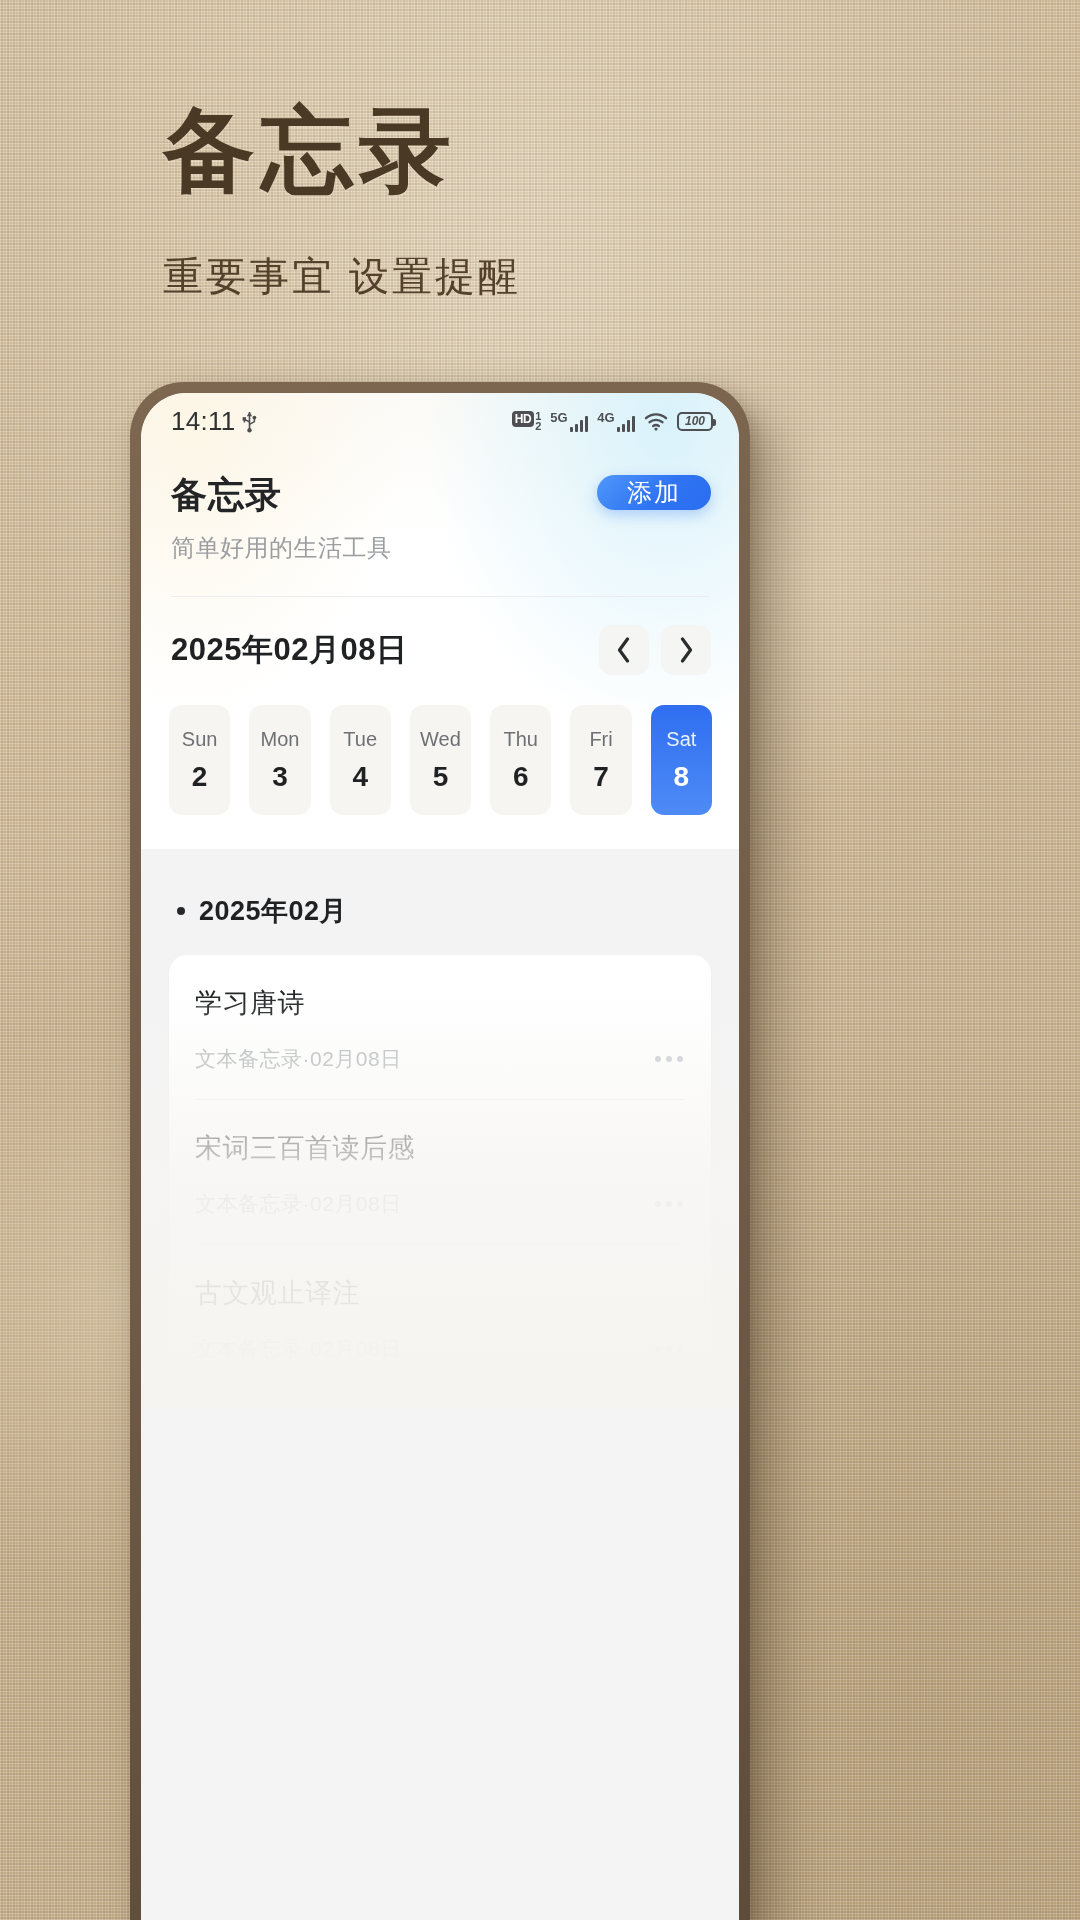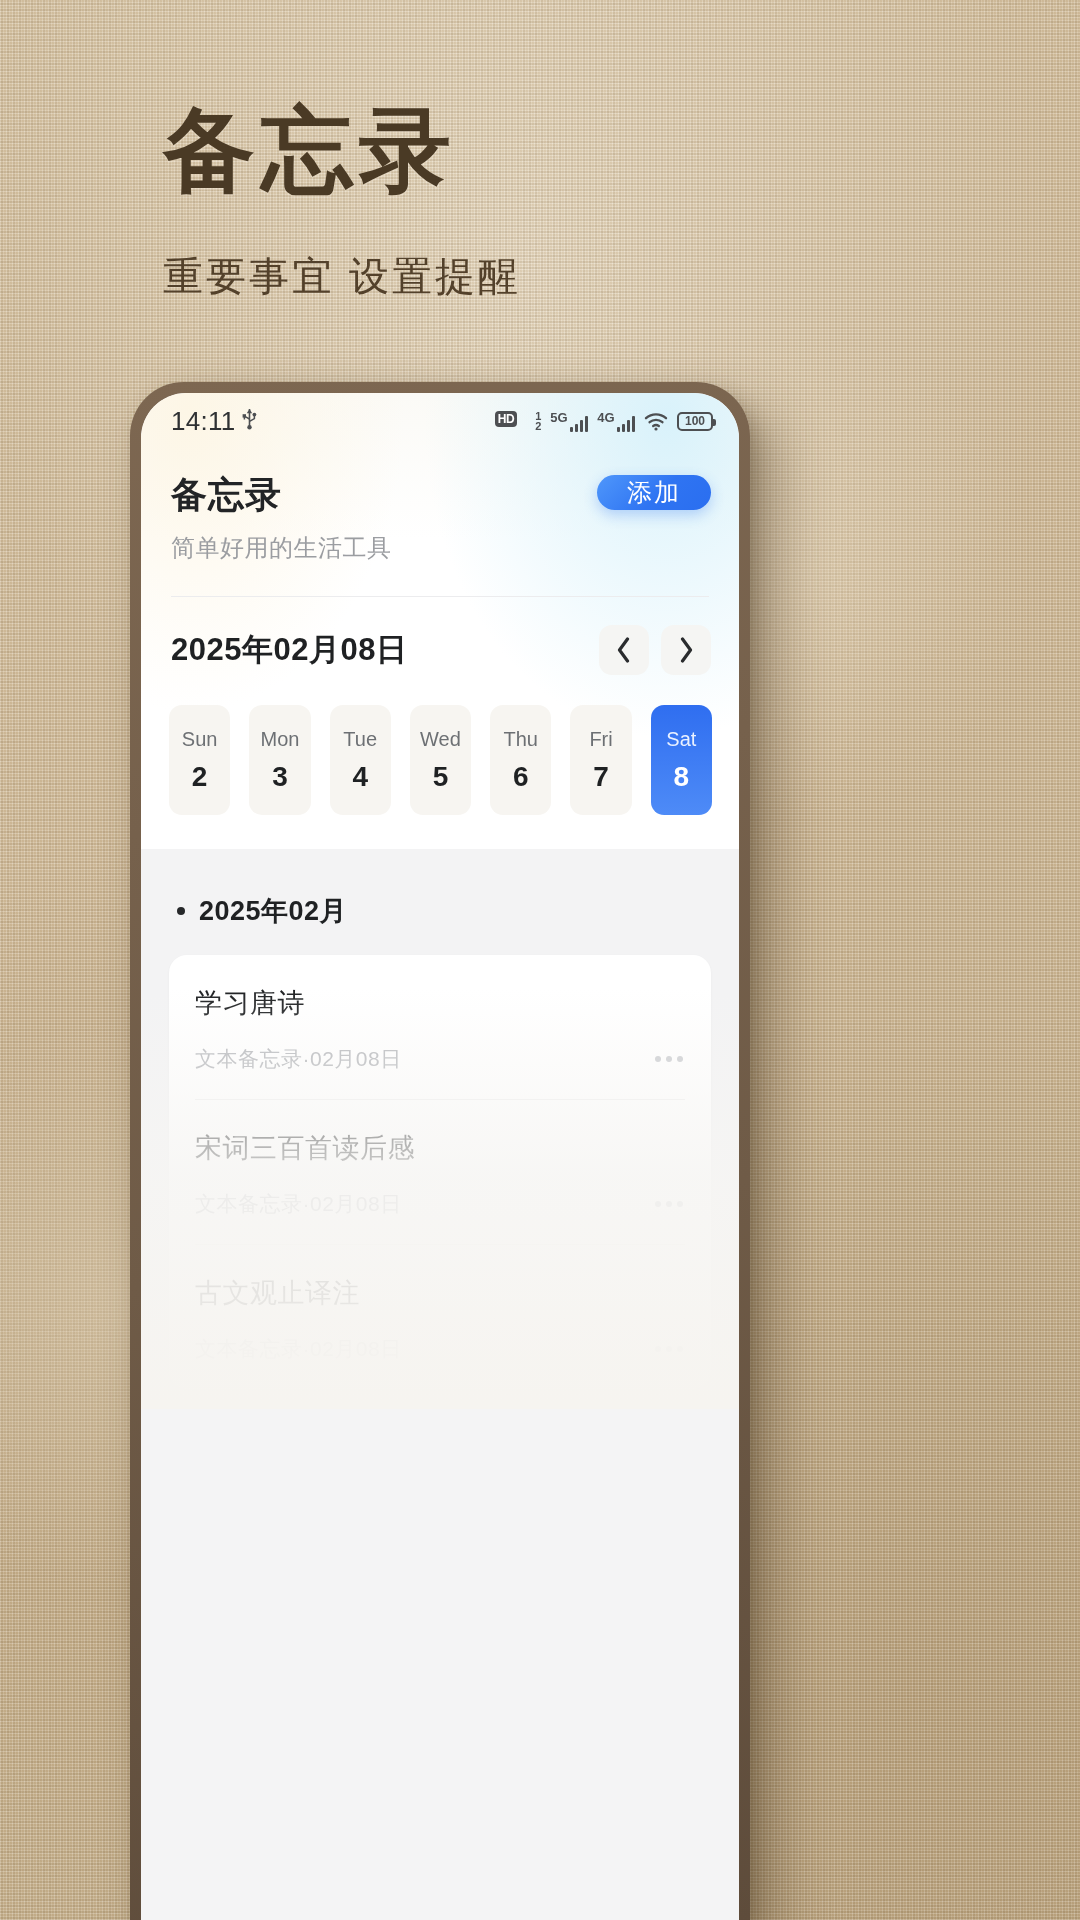--- a/index.html
+++ b/index.html
@@ -106,26 +106,26 @@
   }
 
   
   .statusbar {
     height: 56px;
     display: flex;
     align-items: center;
     justify-content: space-between;
     padding: 0 26px 0 30px;
   }
-  .sb-left { display: flex; align-items: flex-start; gap: 5px; }
+  .sb-left { display: flex; align-items: center; gap: 5px; }
   .sb-time { font-size: 26px; font-weight: 500; color: #2f3133; letter-spacing: 0.3px; }
   .usb-icon { width: 17px; height: 24px; display: block; }
   .sb-right { display: flex; align-items: center; gap: 9px; }
 
-  .hd-badge { display: flex; align-items: flex-start; gap: 18px; }
+  .hd-badge { display: flex; align-items: flex-start; gap: 1px; }
   .hd-box {
     background: #4d4f52;
     color: #fff;
     font-size: 12px;
     font-weight: 700;
     border-radius: 4px;
     padding: 2px 3px;
     line-height: 1;
     letter-spacing: -0.4px;
   }
@@ -143,20 +143,21 @@
   .bars i:nth-child(4){ height: 16px; }
   .wifi-icon { width: 24px; height: 19px; }
   .battery {
     border: 2px solid #4d4f52;
     border-radius: 5px;
     padding: 0 3px;
     height: 19px;
     min-width: 36px;
     display: flex; align-items: center; justify-content: center;
     position: relative;
+    font-style: italic;
   }
   .battery span { font-size: 12px; font-weight: 700; color: #4d4f52; line-height: 1; }
   .battery::after {
     content: ""; position: absolute; right: -5px; top: 5px;
     width: 3px; height: 7px; background: #4d4f52; border-radius: 0 2px 2px 0;
   }
 
   
   .app-header {
     display: flex;

